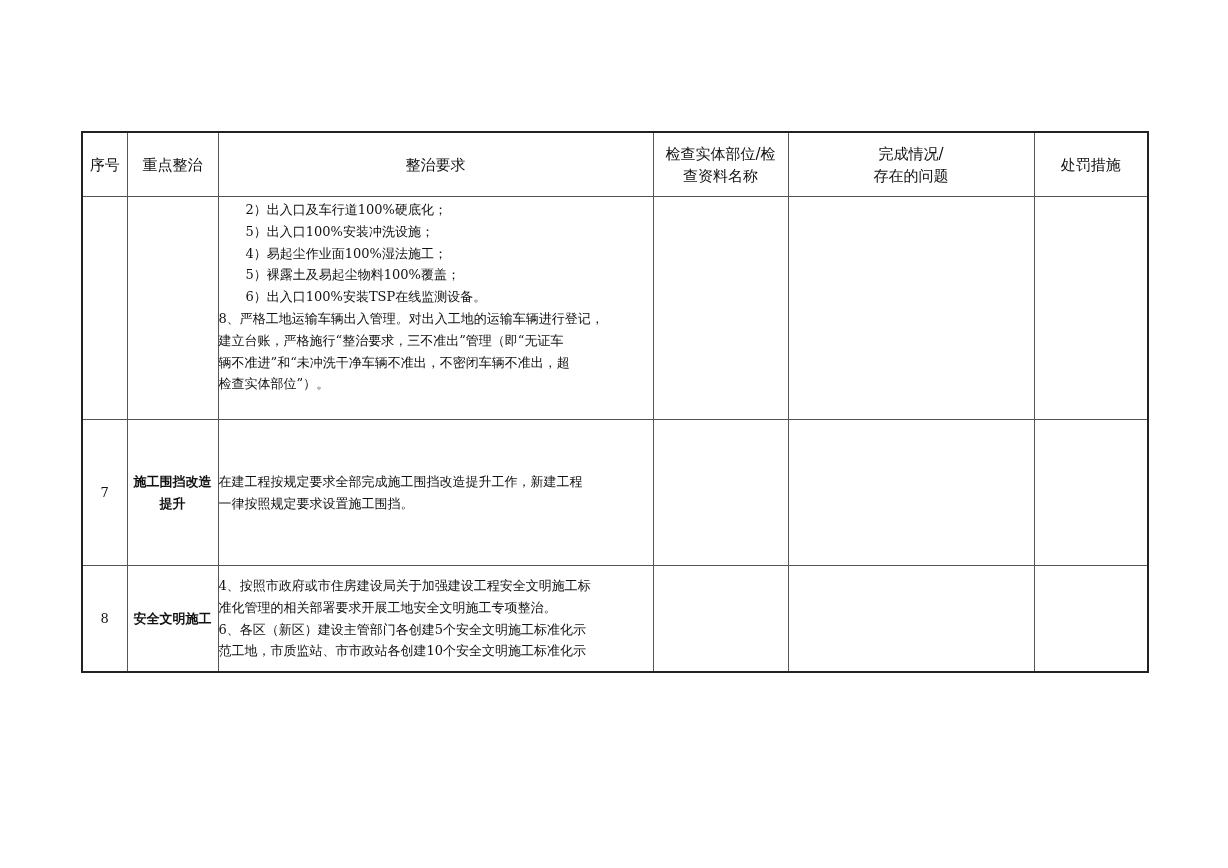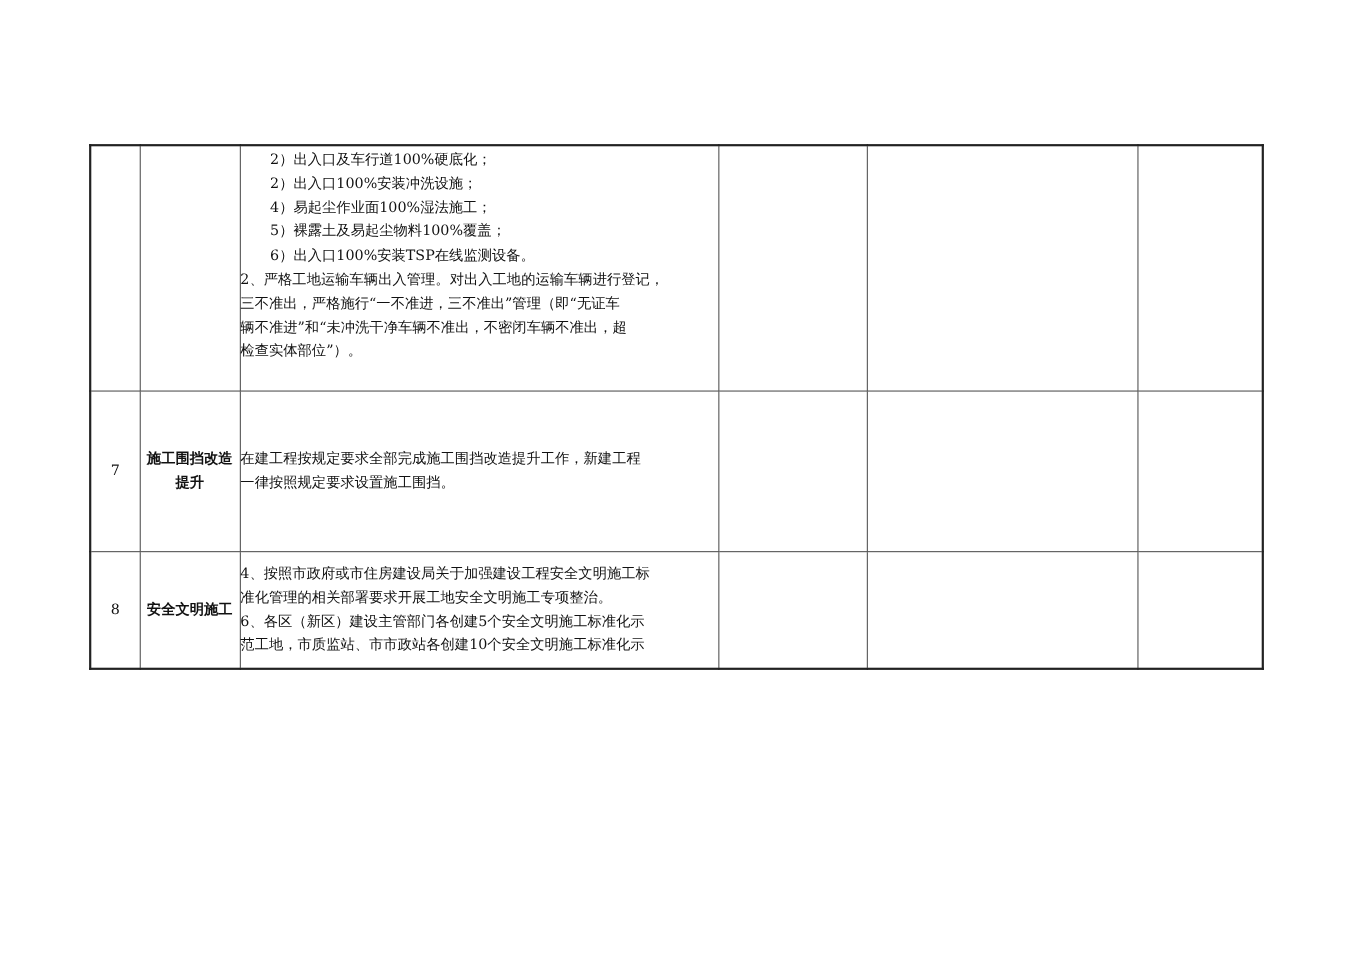--- a/index.html
+++ b/index.html
@@ -27,32 +27,46 @@
 <table class="sheet">
   <colgroup>
     <col style="width:45px">
       <col style="width:91px">
       <col style="width:435px">
     <col style="width:135px">
       <col style="width:246px">
       <col style="width:114px">
   </colgroup>
   <tbody>
+      <tr>
+    <th>序号</th>
+    <th>重点整治</th>
+    <th>整治要求</th>
+    <th>
+      <span class="line">检查实体部位/检</span>
+      <span class="line">查资料名称</span>
+    </th>
+    <th>
+      <span class="line">完成情况/</span>
+      <span class="line">存在的问题</span>
+    </th>
+    <th>处罚措施</th>
+  </tr>
 
   <tr class="r1">
     <td class="num"></td>
     <td class="cat"></td>
     <td class="req">
       <span class="line indent">2）出入口及车行道100%硬底化；</span>
-      <span class="line indent">2）出入口100%安装冲洗设施；</span>
+      <span class="line indent">5）出入口100%安装冲洗设施；</span>
       <span class="line indent">4）易起尘作业面100%湿法施工；</span>
       <span class="line indent">5）裸露土及易起尘物料100%覆盖；</span>
       <span class="line indent">6）出入口100%安装TSP在线监测设备。</span>
-      <span class="line">2、严格工地运输车辆出入管理。对出入工地的运输车辆进行登记，</span>
-      <span class="line">三不准出，严格施行“一不准进，三不准出”管理（即“无证车</span>
+      <span class="line">8、严格工地运输车辆出入管理。对出入工地的运输车辆进行登记，</span>
+      <span class="line">建立台账，严格施行“整治要求，三不准出”管理（即“无证车</span>
       <span class="line">辆不准进”和“未冲洗干净车辆不准出，不密闭车辆不准出，超</span>
       <span class="line">检查实体部位”）。</span>
     </td>
     <td></td>
     <td></td>
     <td></td>
   </tr>
 
   <tr class="r2">
     <td class="num">7</td>

